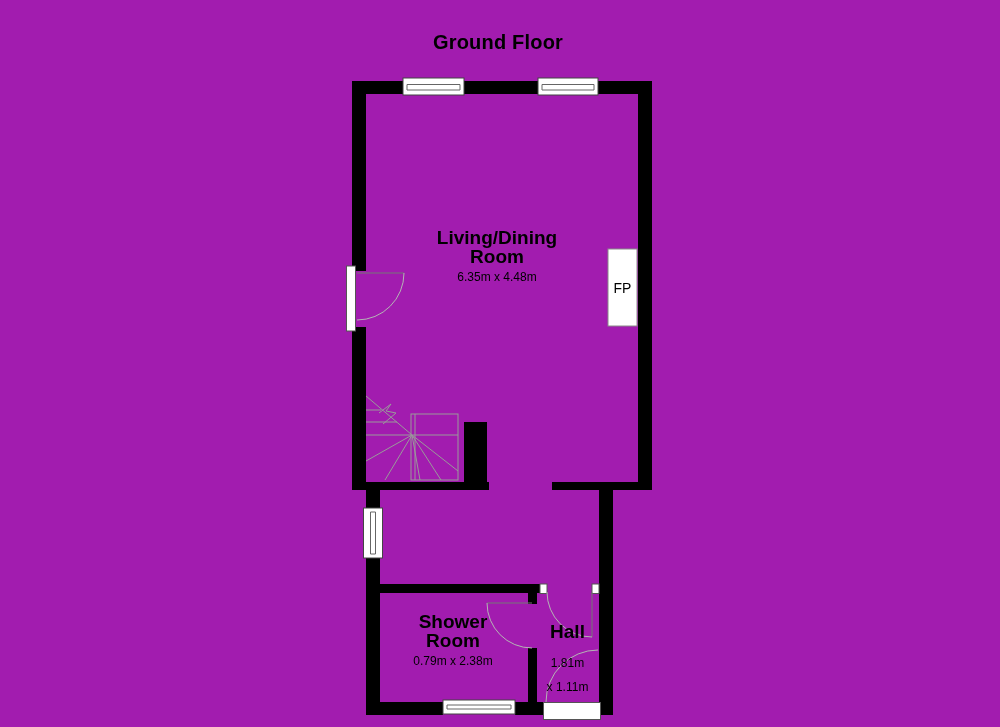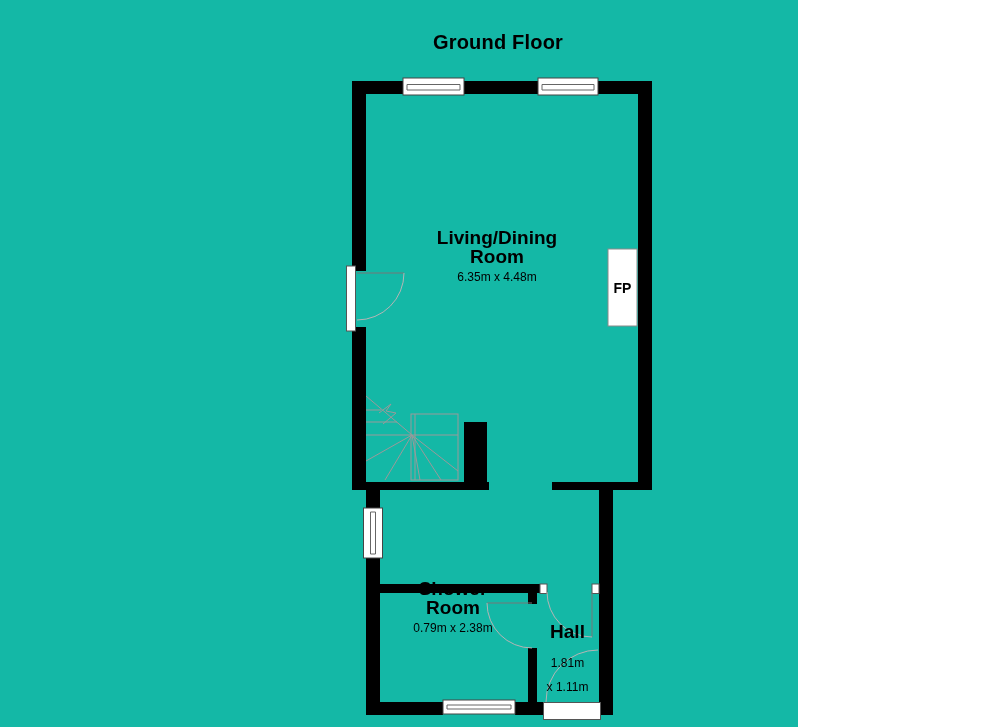--- a/index.html
+++ b/index.html
@@ -1,26 +1,26 @@
 <!DOCTYPE html>
 <html><head>
 <meta charset="utf-8">
 <style>
   html,body{margin:0;padding:0}
   body{background:#ffffff;font-family:"Liberation Sans",sans-serif;color:#000}
-  .plan{position:relative;width:798px;height:727px;background:#14b8a6;overflow:hidden}
+  .plan{position:relative;width:1000px;height:727px;background:#a21caf;overflow:hidden}
   .plan svg{position:absolute;left:0;top:0}
   .title{position:absolute;left:348px;top:31px;width:300px;text-align:center;
          font-weight:bold;font-size:20px;letter-spacing:.2px}
   .label{position:absolute;text-align:center}
   .room-name{font-weight:bold;font-size:19px;line-height:19px}
   .room-dims{font-size:12px;line-height:17px;margin-top:3px}
   .fp-box{position:absolute;left:608px;top:249px;width:29px;height:77px;
           display:flex;align-items:center;justify-content:center;
-          font-weight:bold;font-size:14px}
+          font-weight:normal;font-size:14px}
   
   .wall{fill:#000000}
   .win{fill:#ffffff;stroke:#444444;stroke-width:1}
   .winline{stroke:#666666;stroke-width:1;fill:none}
   .frame{fill:#ffffff;stroke:#555555;stroke-width:1}
   .leaf{stroke:#777777;stroke-width:1;fill:none}
   .arc{stroke:#b5b5b5;stroke-width:1;fill:none}
   .stair{stroke:#9a9a9a;stroke-width:1;fill:none}
   .fp-rect{fill:#ffffff;stroke:#8a8a8a;stroke-width:1}
 </style>
@@ -124,21 +124,21 @@
 
   <div class="title">Ground Floor</div>
 
   <div class="label" style="left:397px;top:228px;width:200px">
     <div class="room-name">Living/Dining</div>
     <div class="room-name">Room</div>
     <div class="room-dims">6.35m x 4.48m</div>
   </div>
 
 
-  <div class="label" style="left:377px;top:579px;width:152px">
+  <div class="label" style="left:377px;top:612px;width:152px">
     <div class="room-name">Shower</div>
     <div class="room-name">Room</div>
     <div class="room-dims">0.79m x 2.38m</div>
   </div>
 
   <div class="label" style="left:536px;top:622px;width:63px">
     <div class="room-name">Hall</div>
     <div class="room-dims" style="margin-top:14px">1.81m</div>
     <div class="room-dims" style="margin-top:7px">x 1.11m</div>
   </div>

